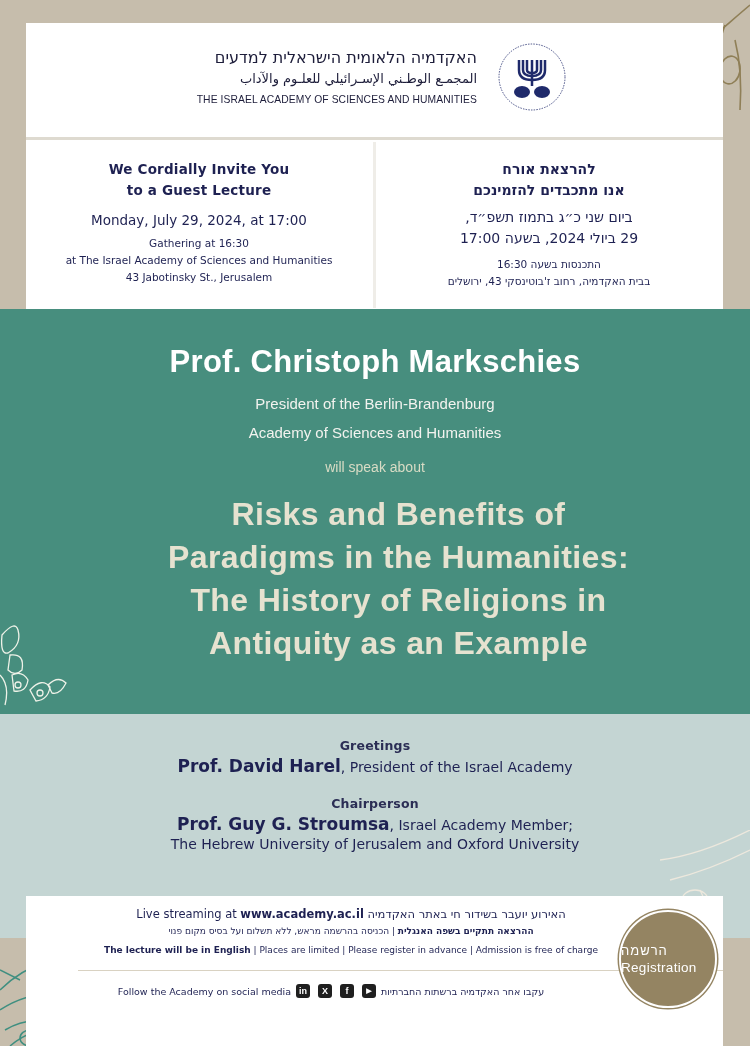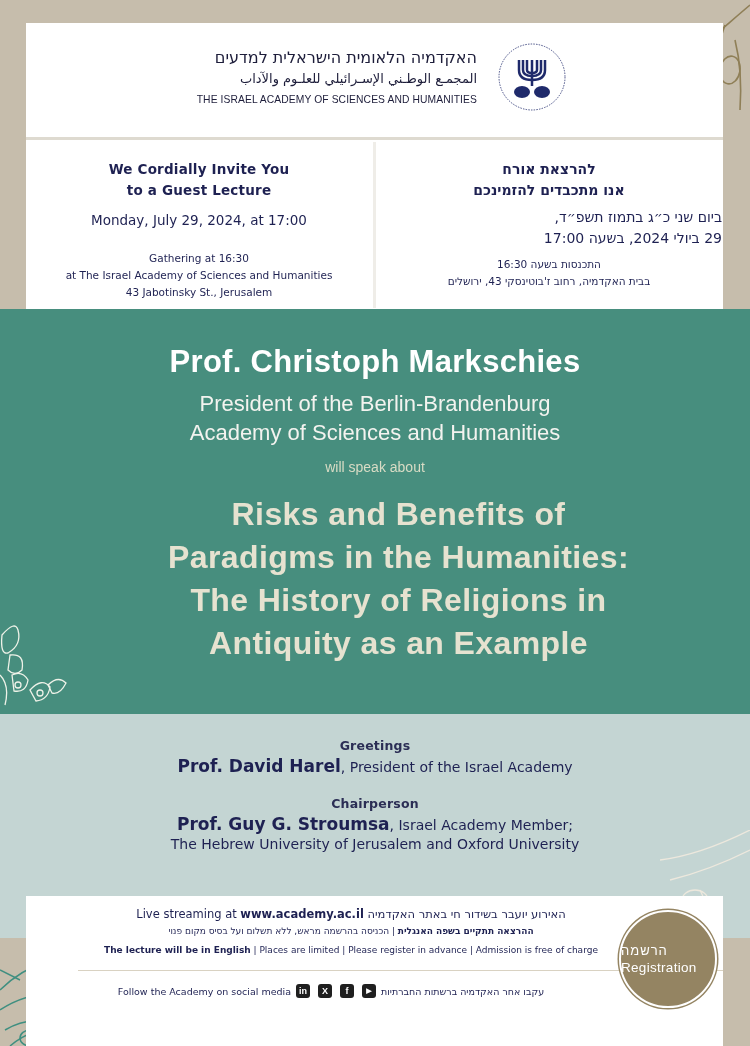--- a/index.html
+++ b/index.html
@@ -21,33 +21,33 @@
   #sep-v { left:373px; top:142px; width:3px; height:166px; background:#efede8; }
   .col {
     position:absolute; top:0; width:346px; text-align:center;
   }
   #col-en { left:0; }
   #col-he { left:350px; direction:rtl; }
   .inv-title { font-weight:bold; font-size:13.5px; line-height:21px; margin-top:19px; letter-spacing:0.2px; }
   .inv-date { font-size:13.5px; line-height:21px; margin-top:9px; }
   .inv-small { font-size:10.5px; line-height:17px; }
   .he-title { font-weight:bold; font-size:14px; line-height:21px; margin-top:19px; }
-  .he-date { font-size:14px; line-height:21px; margin-top:6px;text-align:right; }
+  .he-date { font-size:14px; line-height:21px; margin-top:6px; }
 
   #green {
     left:0; top:309px; width:750px; height:427px; background:#478e7e;
     text-align:center;
   }
   #speaker-name {
     margin-top:35px; font-family:"Liberation Sans", sans-serif; font-weight:bold;
     font-size:31px; color:#ffffff; letter-spacing:0.3px;
   }
   #speaker-title {
     margin-top:9px; font-family:"Liberation Sans", sans-serif;
-    font-size:22px; line-height:29px; color:#f3f3ef;
+    font-size:15px; line-height:29px; color:#f3f3ef;
   }
   #will-speak {
     margin-top:12px; font-family:"Liberation Sans", sans-serif;
     font-size:14px; color:#d9dcc5;
   }
   #topic {
     margin-top:18px; font-family:"Liberation Sans", sans-serif; font-weight:bold;
     font-size:32px; line-height:43px; color:#e6e2d0; letter-spacing:0.4px;margin-left:47px;
   }
 
@@ -125,21 +125,21 @@
 
 <div id="sep-h" class="abs"></div>
 
 <div id="invite" class="abs">
   <div id="col-en" class="col">
     <div class="inv-title">
       <div>We Cordially Invite You</div>
       <div>to a Guest Lecture</div>
     </div>
     <div class="inv-date">Monday, July 29, 2024, at 17:00</div>
-    <div class="inv-small" style="margin-top:19px">Gathering at 16:30</div>
+    <div class="inv-small" style="margin-top:4px">Gathering at 16:30</div>
     <div class="inv-small">at The Israel Academy of Sciences and Humanities</div>
     <div class="inv-small">43 Jabotinsky St., Jerusalem</div>
   </div>
   <div id="col-he" class="col">
     <div class="he-title">
       <div>להרצאת אורח</div>
       <div>אנו מתכבדים להזמינכם</div>
     </div>
     <div class="he-date">
       <div>ביום שני כ״ג בתמוז תשפ״ד,</div>

